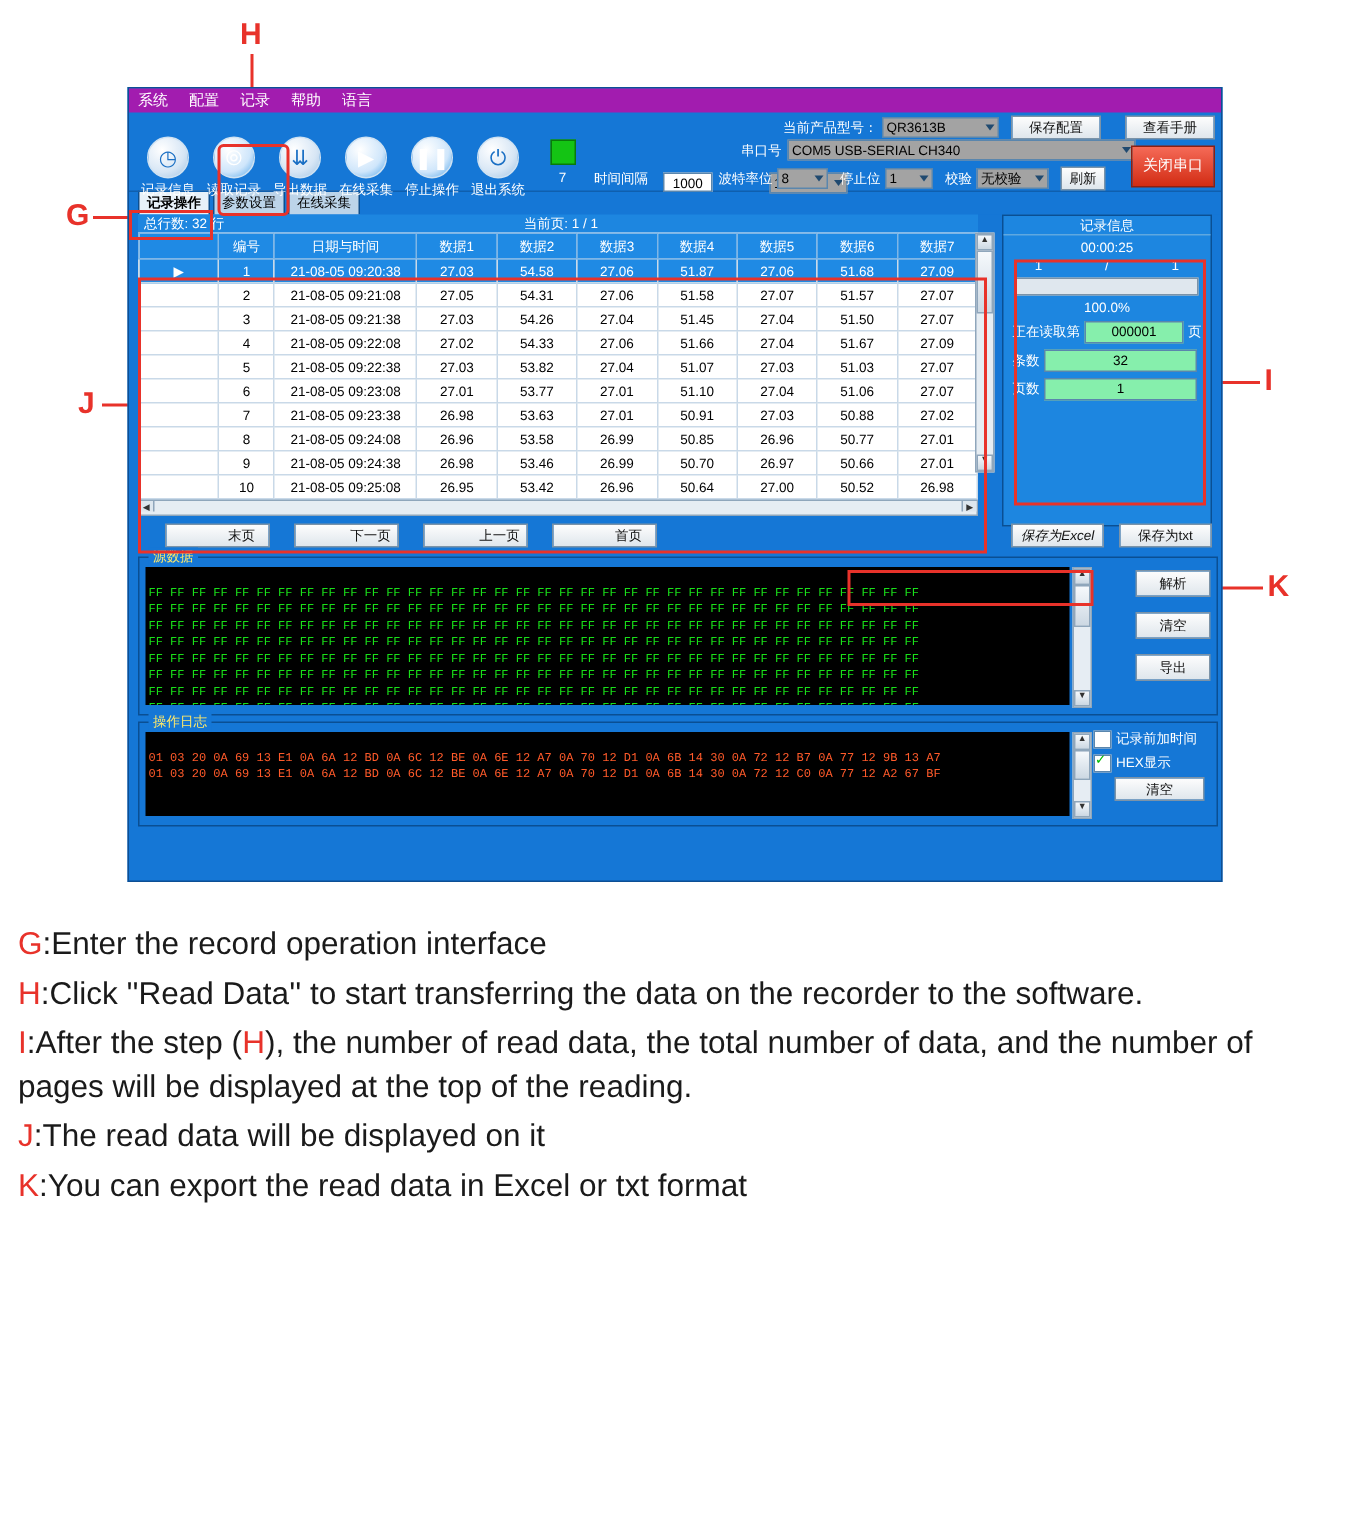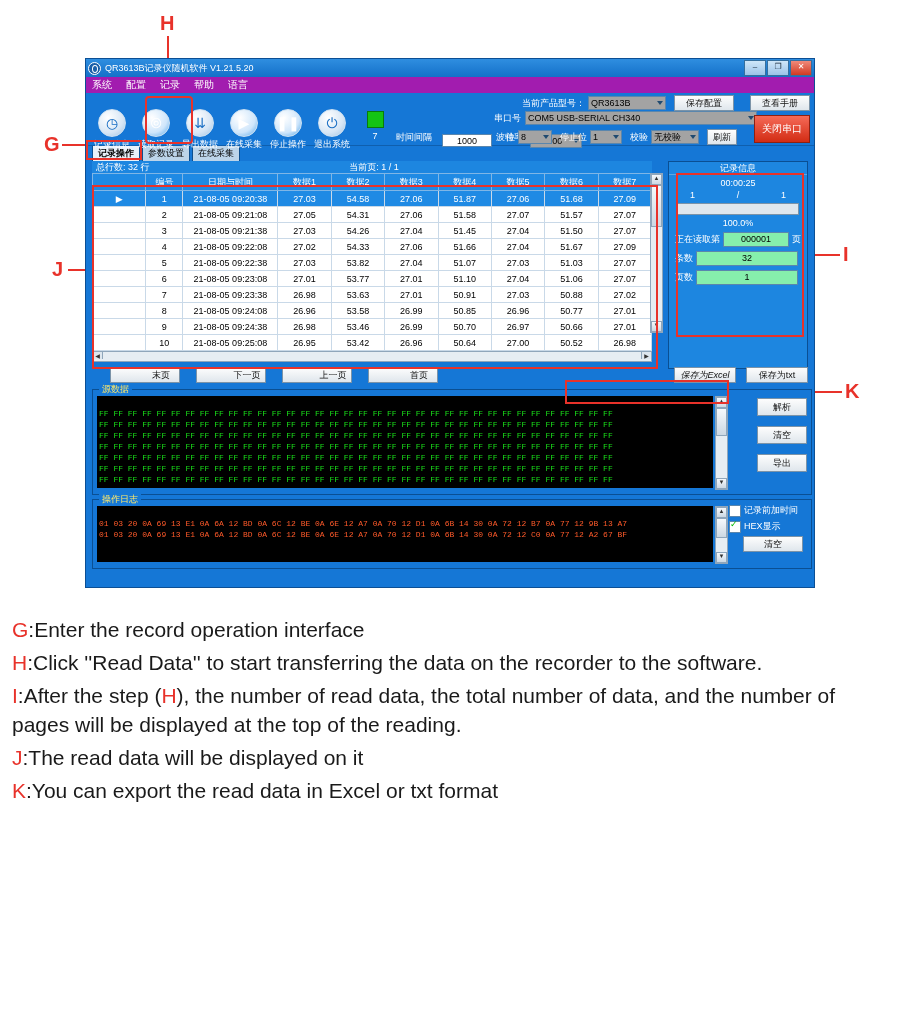--- a/index.html
+++ b/index.html
@@ -100,29 +100,20 @@
 <div class="annline" style="left:790px;top:254px;width:50px;height:2px;"></div>
 
 <div class="ann" style="left:52px;top:258px;">J</div>
 <div class="annline" style="left:68px;top:269px;width:24px;height:2px;"></div>
 
 <div class="ann" style="left:845px;top:380px;">K</div>
 <div class="annline" style="left:728px;top:391px;width:114px;height:2px;"></div>
 
 <div id="app">
 
-  <div class="titlebar">
-    <span class="tico"></span>
-    <span>QR3613B记录仪随机软件  V1.21.5.20</span>
-    <span class="winbtns">
-      <span class="winbtn">–</span>
-      <span class="winbtn">❐</span>
-      <span class="winbtn close">✕</span>
-    </span>
-  </div>
 
   <div class="menubar">
     <span>系统</span>
     <span>配置</span>
     <span>记录</span>
     <span>帮助</span>
     <span>语言</span>
   </div>
 
   <div class="topstrip">
@@ -175,21 +166,21 @@
         <div>退出系统</div>
       </div>
 
       <div style="width:42px;display:flex;flex-direction:column;align-items:center;padding-top:2px;">
         <div class="greenbox"></div>
         <div style="color:#fff;font-size:9px;margin-top:3px;">7</div>
       </div>
 
       <div style="width:46px;color:#fff;font-size:9px;padding-top:22px;">时间间隔</div>
       <div style="padding-top:21px;">
-        <span class="inp" style="display:inline-block;width:50px;text-align:center;">1000</span>
+        <span class="inp" style="display:inline-block;width:33px;text-align:center;">1000</span>
       </div>
       <div style="width:34px;color:#fff;font-size:9px;padding-top:22px;padding-left:4px;">波特率</div>
       <div style="padding-top:21px;">
         <span class="selbox" style="display:inline-flex;width:52px;">
           <span>115200</span>
           <span class="arrow"></span>
         </span>
       </div>
       <div style="margin-left:auto;"></div>
     </div>

